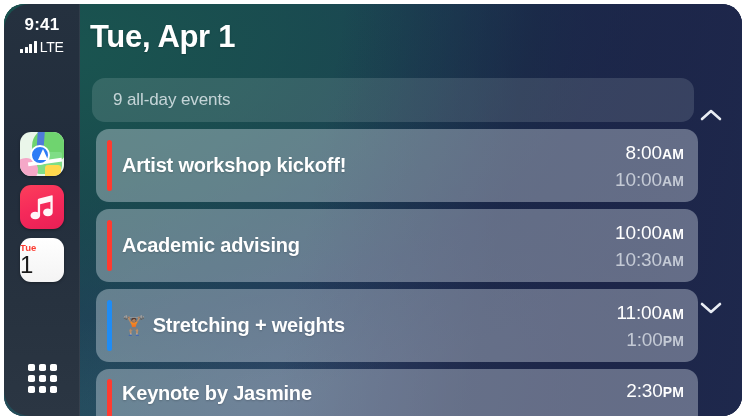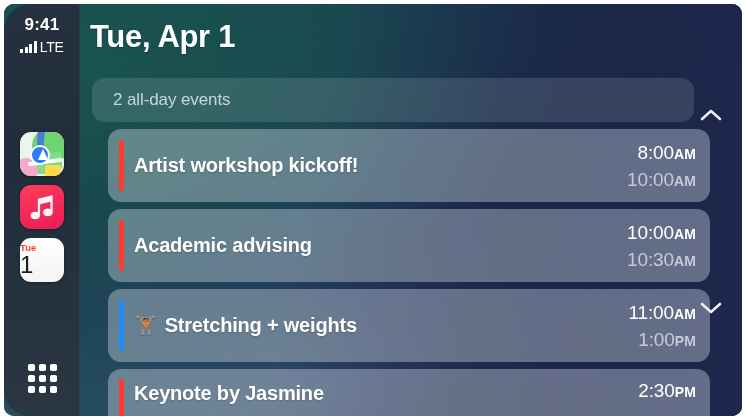--- a/index.html
+++ b/index.html
@@ -20,21 +20,21 @@
     overflow: hidden;
   }
 
   
   .device {
     position: absolute;
     left: 4px;
     top: 4px;
     width: 738px;
     height: 412px;
-    border-radius: 10px;
+    border-radius: 20px;
     overflow: hidden;
     background: #1d2b3f;
   }
 
   
   .backdrop {
     position: absolute;
     inset: 0;
     background:
       radial-gradient(125% 110% at 8% 12%, rgba(26,84,80,0.95) 0%, rgba(24,74,76,0.75) 28%, rgba(24,48,78,0.35) 58%, rgba(22,34,66,0) 78%),
@@ -278,21 +278,21 @@
   .allday-text {
     font-size: 17px;
     font-weight: 500;
     color: rgba(232,240,244,0.80);
     letter-spacing: -0.1px;
   }
 
   
   .event-list {
     position: absolute;
-    left: 28px;
+    left: 16px;
     top: 125px;
     width: 602px;
   }
   .event-card {
     position: relative;
     height: 73px;
     border-radius: 13px;
     margin-bottom: 7px;
     background: rgba(226,236,244,0.36);
     display: flex;
@@ -432,21 +432,21 @@
         <span></span>
       </div>
 
     </div>
 
     <div class="content">
 
       <div class="page-title">Tue, Apr 1</div>
 
       <div class="allday-pill">
-        <span class="allday-text">2 all-day events</span>
+        <span class="allday-text">9 all-day events</span>
       </div>
 
       <div class="event-list" id="event-list">
           <div class="event-card">
             <span class="event-bar" style="background: rgb(255, 59, 48);"></span>
             <div class="event-main">
               <span class="event-title">Artist workshop kickoff!</span>
             </div>
             <div class="event-times">
               <div class="t-start"><span>8:00</span><span class="mer">AM</span></div>

